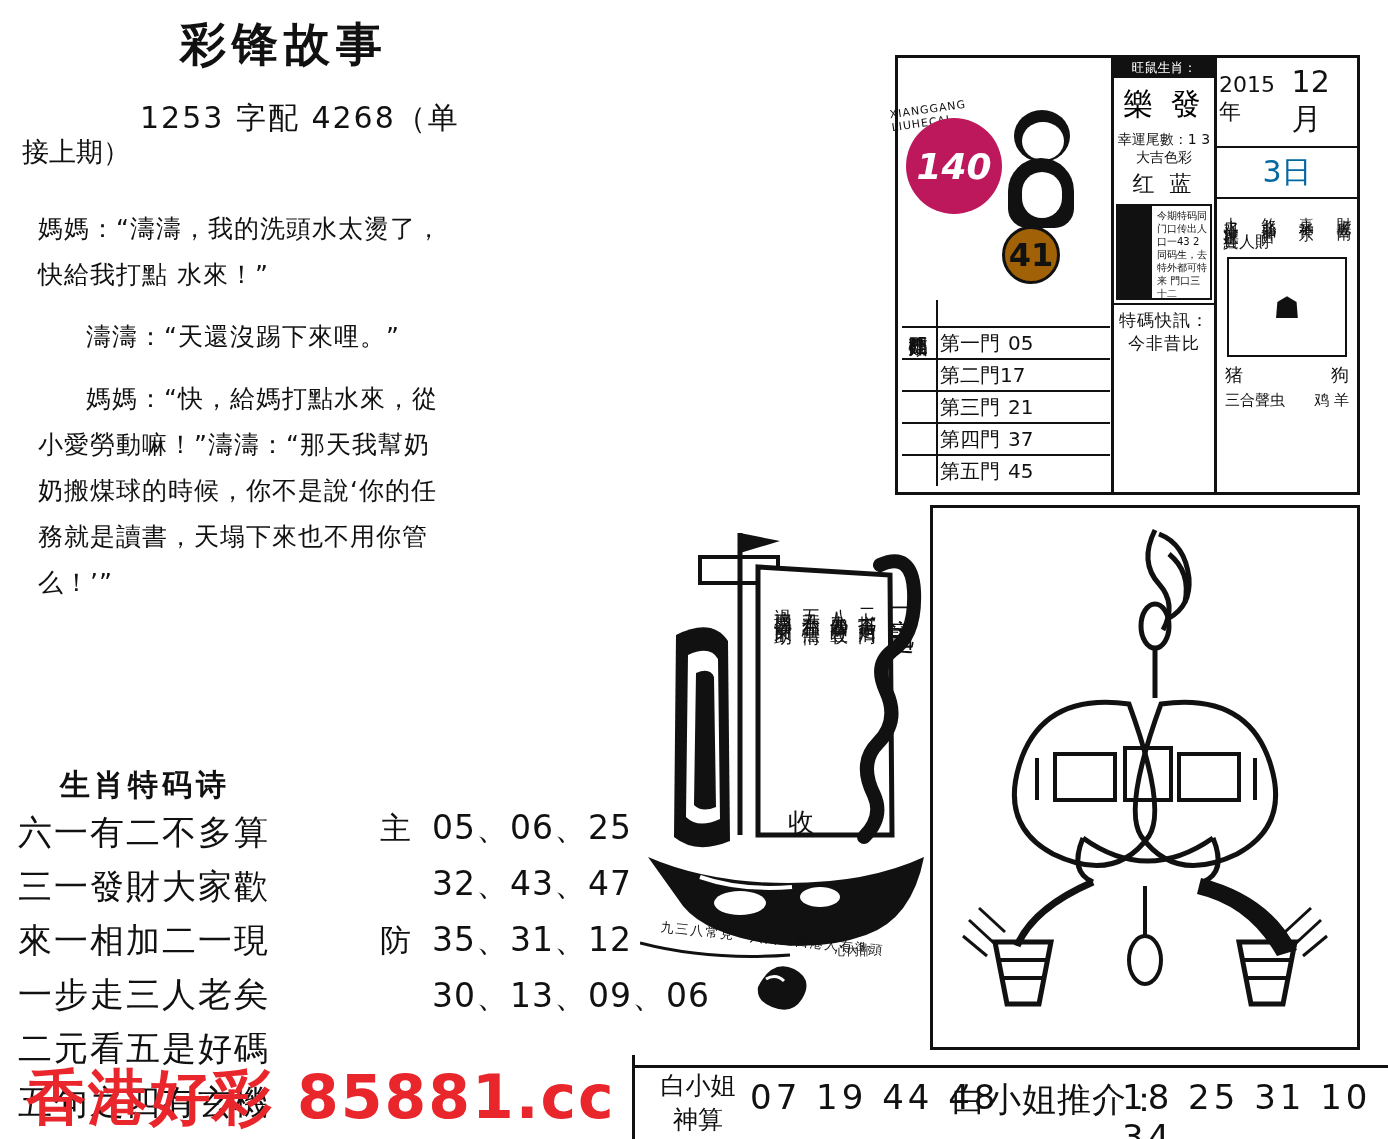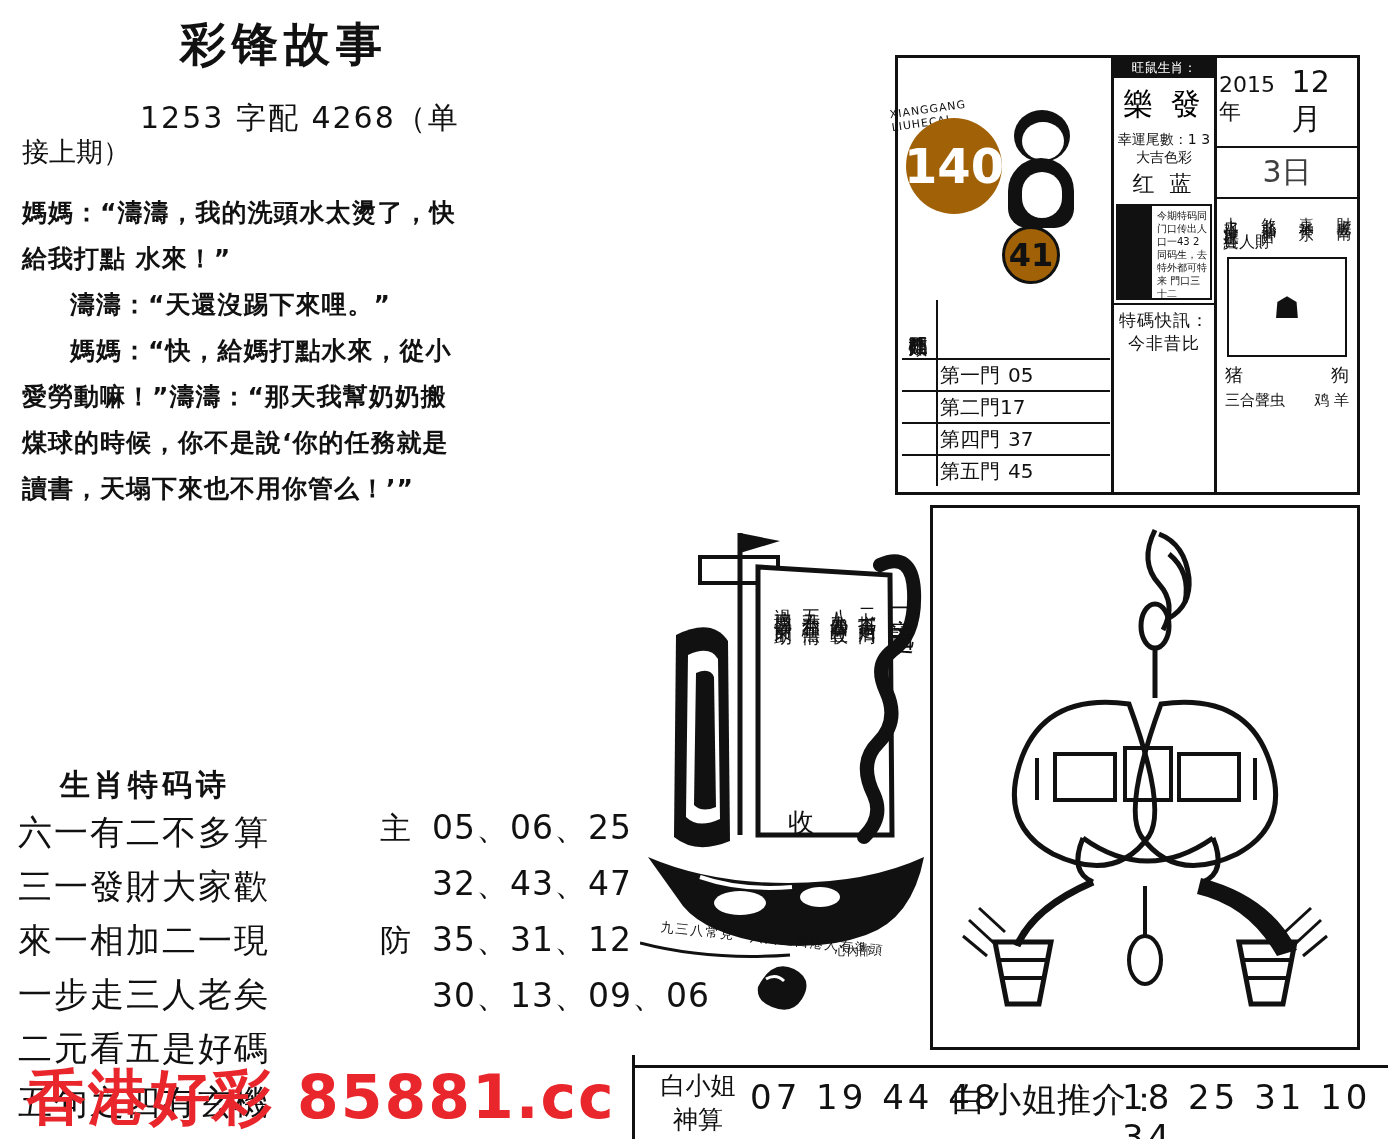--- a/index.html
+++ b/index.html
@@ -25,21 +25,21 @@
   }
   #continued{
     left:22px;top:134px;
     font-size:27px;color:#111;
   }
   #story{
     left:22px;top:190px;width:440px;
     font-size:25px;line-height:46px;color:#111;
     letter-spacing:1px;
   }
-  #story p{margin:0;font-weight:bold;}
+  #story p{margin:16px;}
   .indent{text-indent:48px;}
 
   
   #poem-title{
     left:60px;top:765px;
     font-size:30px;font-weight:bold;letter-spacing:4px;color:#111;
   }
   #poem{
     left:18px;top:805px;width:360px;
     font-size:34px;line-height:54px;color:#111;letter-spacing:2px;
@@ -57,22 +57,22 @@
     left:895px;top:55px;width:465px;height:440px;
     border:3px solid #111;background:#fff;
     box-sizing:border-box;
   }
   #alm-left{position:absolute;left:0;top:0;width:216px;height:100%;border-right:3px solid #111;box-sizing:border-box;}
   #alm-mid{position:absolute;left:216px;top:0;width:100px;height:100%;}
   #alm-right{position:absolute;left:316px;top:0;right:0;height:100%;border-left:3px solid #111;box-sizing:border-box;}
 
   .alm-circle{
     position:absolute;left:8px;top:60px;width:96px;height:96px;border-radius:50%;
-    background:#a16207;color:#fff;font-size:48px;font-weight:bold;
-    display:flex;align-items:center;justify-content:center;
+    background:#be185d;color:#fff;font-size:36px;font-weight:bold;
+    display:flex;align-items:center;justify-content:center;font-style:italic;
   }
   .alm-arc{
     position:absolute;left:0px;top:40px;width:140px;height:140px;
     font-size:11px;color:#111;transform:rotate(-8deg);
     letter-spacing:1px;
   }
   .alm-ball{
     position:absolute;left:104px;top:168px;width:52px;height:52px;border-radius:50%;
     border:3px solid #111;display:flex;align-items:center;justify-content:center;
     font-size:32px;font-weight:bold;color:#111;background:#a16207;
@@ -96,21 +96,21 @@
   .mid-bar{background:#111;color:#fff;font-size:13px;padding:1px 2px;text-align:center;}
   .mid-note{font-size:14px;text-align:center;color:#111;}
   .mid-color{font-size:22px;text-align:center;color:#111;letter-spacing:4px;padding:2px 0;}
   .mid-box{border:2px solid #111;margin:3px 2px;height:86px;background:#fff;position:relative;overflow:hidden;font-size:10px;line-height:13px;padding:3px;color:#111;}
   .mid-black{position:absolute;left:0;top:0;width:34px;height:100%;background:#111;}
   .mid-bottom{border-top:2px solid #111;font-size:17px;text-align:center;color:#111;padding:4px 0;letter-spacing:1px;}
 
   .right-date{display:flex;align-items:baseline;justify-content:space-around;border-bottom:2px solid #111;padding:6px 2px;}
   .rd-y{font-size:22px;color:#111;}
   .rd-m{font-size:30px;color:#111;}
-  .rd-d{font-size:30px;text-align:center;color:#404040;padding:4px 0;border-bottom:2px solid #111;}
+  .rd-d{font-size:30px;text-align:center;color:#0369a1;padding:4px 0;border-bottom:2px solid #111;}
   .right-cols{display:flex;justify-content:space-between;padding:6px 4px;font-size:15px;color:#111;}
   .vtext{writing-mode:vertical-rl;text-orientation:upright;letter-spacing:3px;}
   .right-seal{border:2px solid #111;margin:4px 10px;height:96px;display:flex;align-items:center;justify-content:center;font-size:13px;color:#111;}
   .right-foot{display:flex;justify-content:space-between;padding:2px 8px;font-size:18px;color:#111;}
 
   
   #boat-box{left:640px;top:505px;width:290px;height:560px;}
   #boat-svg{position:absolute;left:0;top:0;}
   #boat-text{
     position:absolute;left:128px;top:90px;width:150px;height:240px;
@@ -203,20 +203,24 @@
     <div class="alm-rows">
       <div class="alm-row">
         <span>第一門</span>
         <span style="margin-left:8px">05</span>
       </div>
       <div class="alm-row">
         <span>第二門</span>
         <span style="margin-left:0">17</span>
       </div>
       <div class="alm-row">
+        <span>第三門</span>
+        <span style="margin-left:8px">21</span>
+      </div>
+      <div class="alm-row">
         <span>第四門</span>
         <span style="margin-left:8px">37</span>
       </div>
       <div class="alm-row">
         <span>第五門</span>
         <span style="margin-left:8px">45</span>
       </div>
     </div>
   </div>
 

